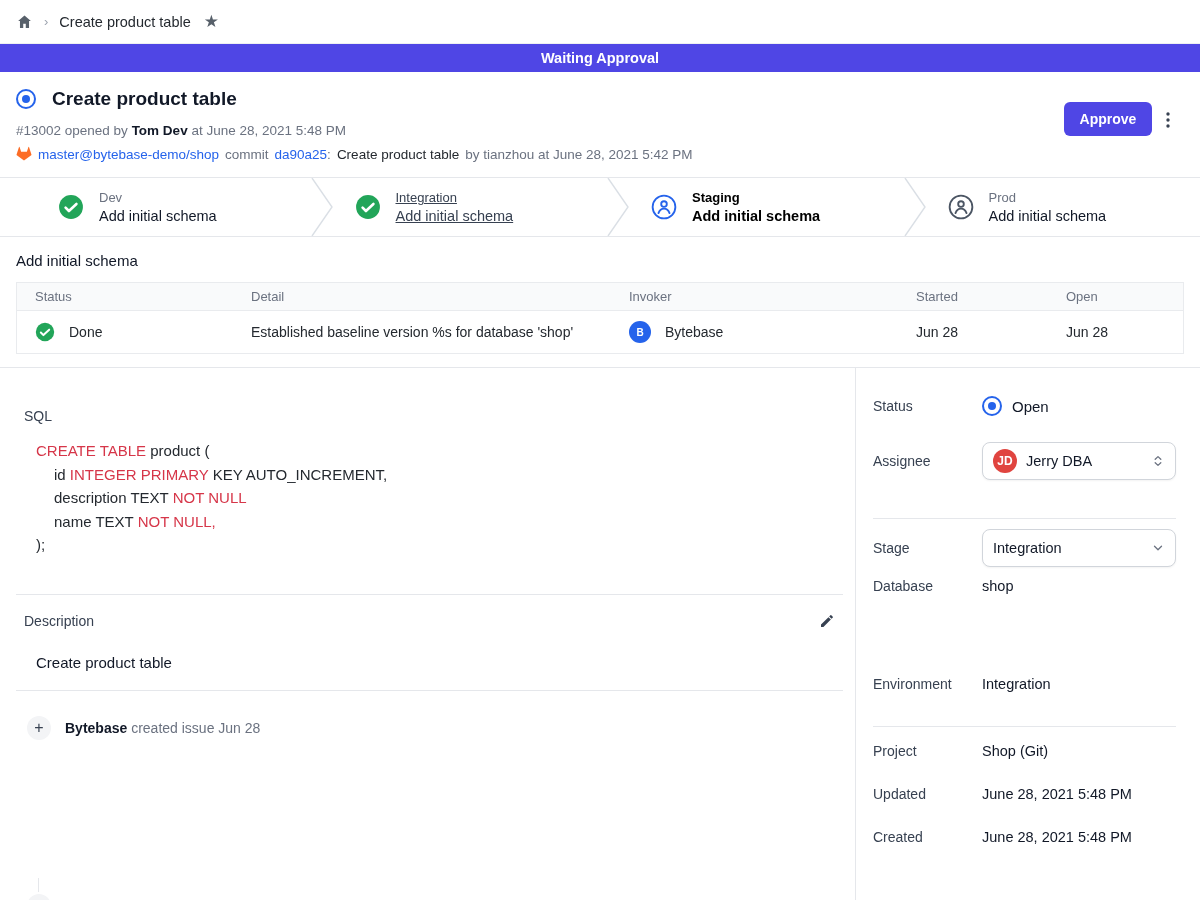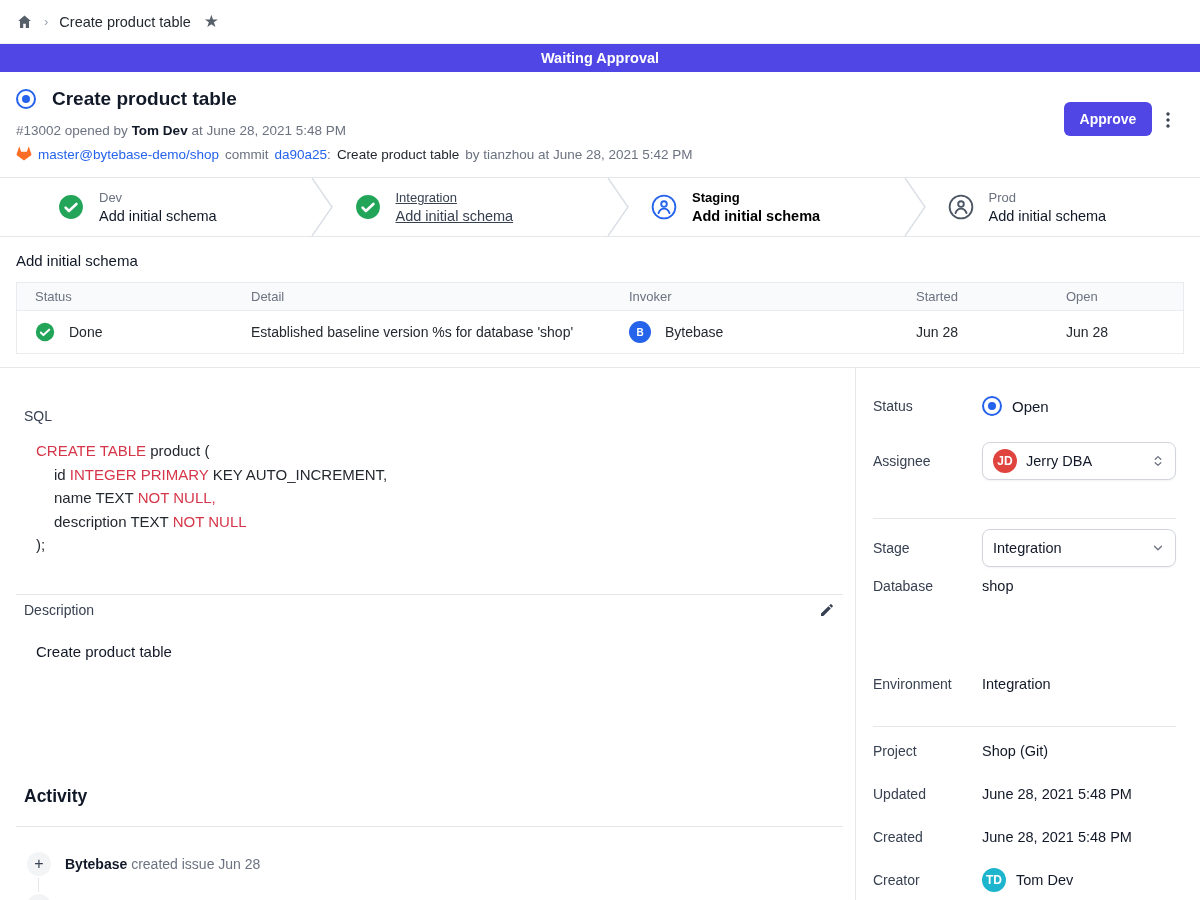--- a/index.html
+++ b/index.html
@@ -65,21 +65,21 @@
   .main { width:856px; border-right:1px solid #e5e7eb; position:relative; overflow:hidden; }
   .sidebar { flex:1; position:relative; overflow:hidden; }
 
   
   .sql-label { margin:40px 0 0 24px; font-size:14px; color:#374151; }
   .code { margin:15px 0 0 36px; font-size:15px; line-height:23.5px; color:#24292f; }
   .code .kw { color:#d63649; }
   .code-line.ind1 { padding-left:18px; }
   .hr { border:none; border-top:1px solid #e5e7eb; margin:0; }
   .hr-sql { margin:37px 12px 0 16px; }
-  .desc-row { display:flex; justify-content:space-between; align-items:center; margin:5px 18px 0 24px; }
+  .desc-row { display:flex; justify-content:space-between; align-items:center; margin:16px 18px 0 24px; }
   .desc-label { font-size:14px; color:#374151; }
   .pencil-btn { cursor:pointer; padding:2px; }
   .desc-text { margin:23px 0 0 36px; font-size:15px; color:#111827; }
   .activity-title { margin:126px 0 0 24px; font-size:17.5px; font-weight:700; color:#111827; }
   .hr-act { margin:19px 12px 0 16px; }
   .timeline-item { margin:25px 0 0 27px; display:flex; align-items:center; gap:14px; }
   .plus-circle { width:24px; height:24px; border-radius:50%; background:#f3f4f6; color:#374151; display:flex; align-items:center; justify-content:center; font-size:16px; line-height:1; }
   .timeline-text { font-size:14px; color:#6b7280; }
   .timeline-text .actor { color:#111827; font-weight:700; }
   .timeline-line { position:absolute; left:38px; top:510px; height:14px; width:1px; background:#e5e7eb; }
@@ -251,35 +251,34 @@
     </div>
   </div>
 </div>
 
 <div class="content">
   <div class="main">
     <div class="sql-label">SQL</div>
     <div class="code">
         <div class="code-line ind0"><span class="kw">CREATE TABLE</span><span> product (</span></div>
         <div class="code-line ind1"><span>id </span><span class="kw">INTEGER PRIMARY</span><span> KEY AUTO_INCREMENT,</span></div>
+        <div class="code-line ind1"><span>description TEXT </span><span class="kw">NOT NULL</span></div>
         <div class="code-line ind1"><span>name TEXT </span><span class="kw">NOT NULL,</span></div>
-        <div class="code-line ind1"><span>description TEXT </span><span class="kw">NOT NULL</span></div>
         <div class="code-line ind0"><span>);</span></div>
       </div>
     <hr class="hr hr-sql">
     <div class="desc-row">
       <span class="desc-label">Description</span>
       <span class="pencil-btn">
         <svg width="16" height="16" viewBox="0 0 24 24">
             <path d="M3 17.4V21h3.6L17.8 9.8l-3.6-3.6L3 17.4zM20.7 6.9a.96.96 0 0 0 0-1.36l-2.24-2.24a.96.96 0 0 0-1.36 0l-1.83 1.83 3.6 3.6 1.83-1.83z" fill="#374151"></path>
           </svg>
       </span>
     </div>
     <div class="desc-text">Create product table</div>
-    <div class="activity-title">Activity</div>
     <hr class="hr hr-act">
     <div class="timeline-item">
       <span class="plus-circle">+</span>
       <span class="timeline-text">
         <span class="actor">Bytebase</span>
         <span>created issue Jun 28</span>
       </span>
     </div>
     <div class="timeline-line"></div>
     <div class="timeline-next"></div>
@@ -337,21 +336,14 @@
       <span class="side-value">Shop (Git)</span>
     </div>
     <div class="side-row" style="top:418px">
       <span class="side-label">Updated</span>
       <span class="side-value side-value--plain">June 28, 2021 5:48 PM</span>
     </div>
     <div class="side-row" style="top:461px">
       <span class="side-label">Created</span>
       <span class="side-value side-value--plain">June 28, 2021 5:48 PM</span>
     </div>
-    <div class="side-row" style="top:500px">
-      <span class="side-label">Creator</span>
-      <span class="with-avatar">
-        <span class="avatar avatar-24" style="background:#1cb5cd">TD</span>
-        <span class="side-value">Tom Dev</span>
-      </span>
-    </div>
   </div>
 </div>
 
 </body></html>

